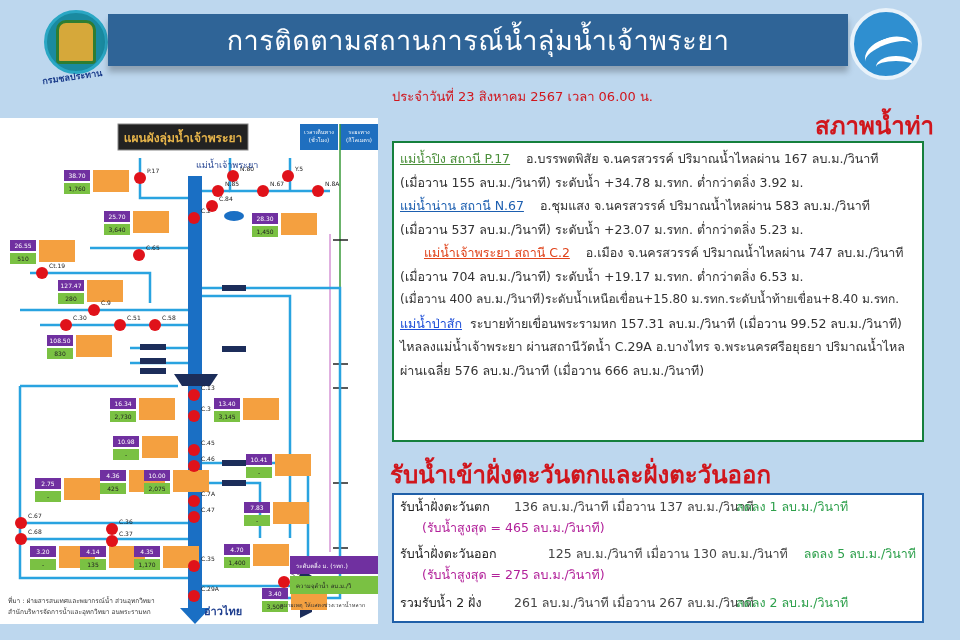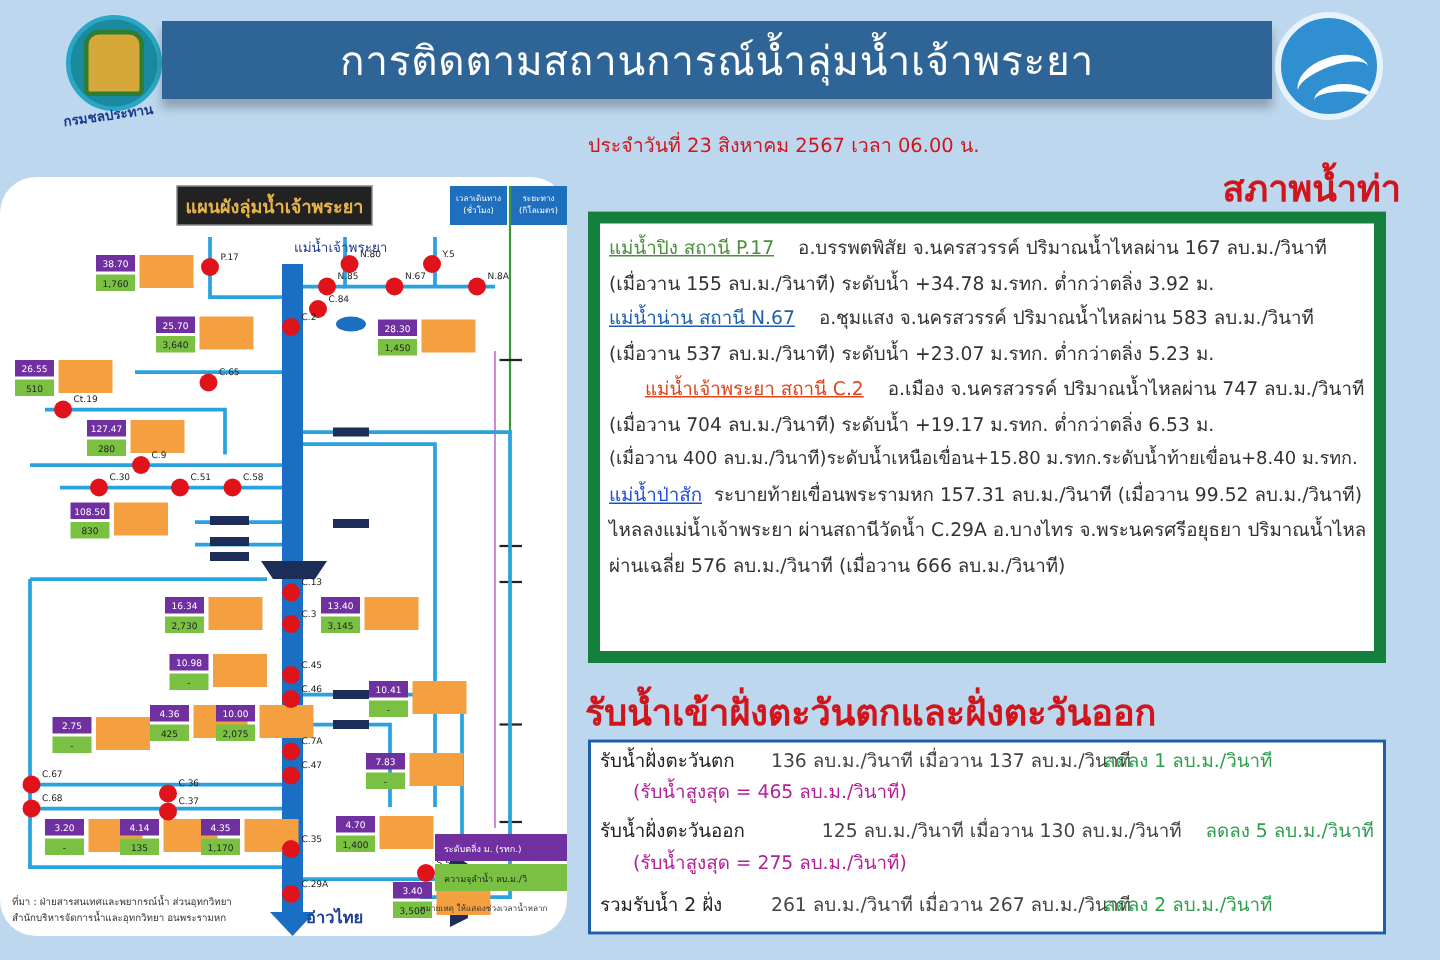--- a/index.html
+++ b/index.html
@@ -43,35 +43,34 @@
     border-top: 5px solid #fff; border-radius: 50% 50% 0 0;
   }
   .date-line {
     position: absolute; left: 392px; top: 86px; color: #d0161d; font-size: 13px;
   }
 
   
   .map-panel {
     position: absolute; left: 0; top: 118px; width: 378px; height: 506px;
     background: #fff;
-    border-radius: 24px;
   }
   .map-panel svg { position: absolute; left: 0; top: 0; }
   .map-label { position: absolute; font-size: 6px; color: #333; white-space: nowrap; }
 
   
   .section-heading {
     position: absolute; color: #d0161d; font-weight: bold;
   }
   .sh-1 { right: 26px; top: 106px; font-size: 24px; }
   .sh-2 { left: 390px; top: 455px; font-size: 24px; }
 
   .status-box {
     position: absolute; left: 392px; top: 141px; width: 532px; height: 301px;
-    background: #fff; border: 8px solid #15803d;
+    background: #fff; border: 2px solid #15803d;
     padding: 4px 6px; font-size: 12.5px; line-height: 23.5px;
   }
   .status-box .row { white-space: nowrap; }
   .station-link { text-decoration: underline; margin-right: 16px; }
   .c-green { color: #4a8f3a; }
   .c-blue { color: #1d5fb0; }
   .c-red { color: #e0441c; margin-left: 24px; }
   .c-mag { color: #1d4ed8; }
 
   .intake-box {

